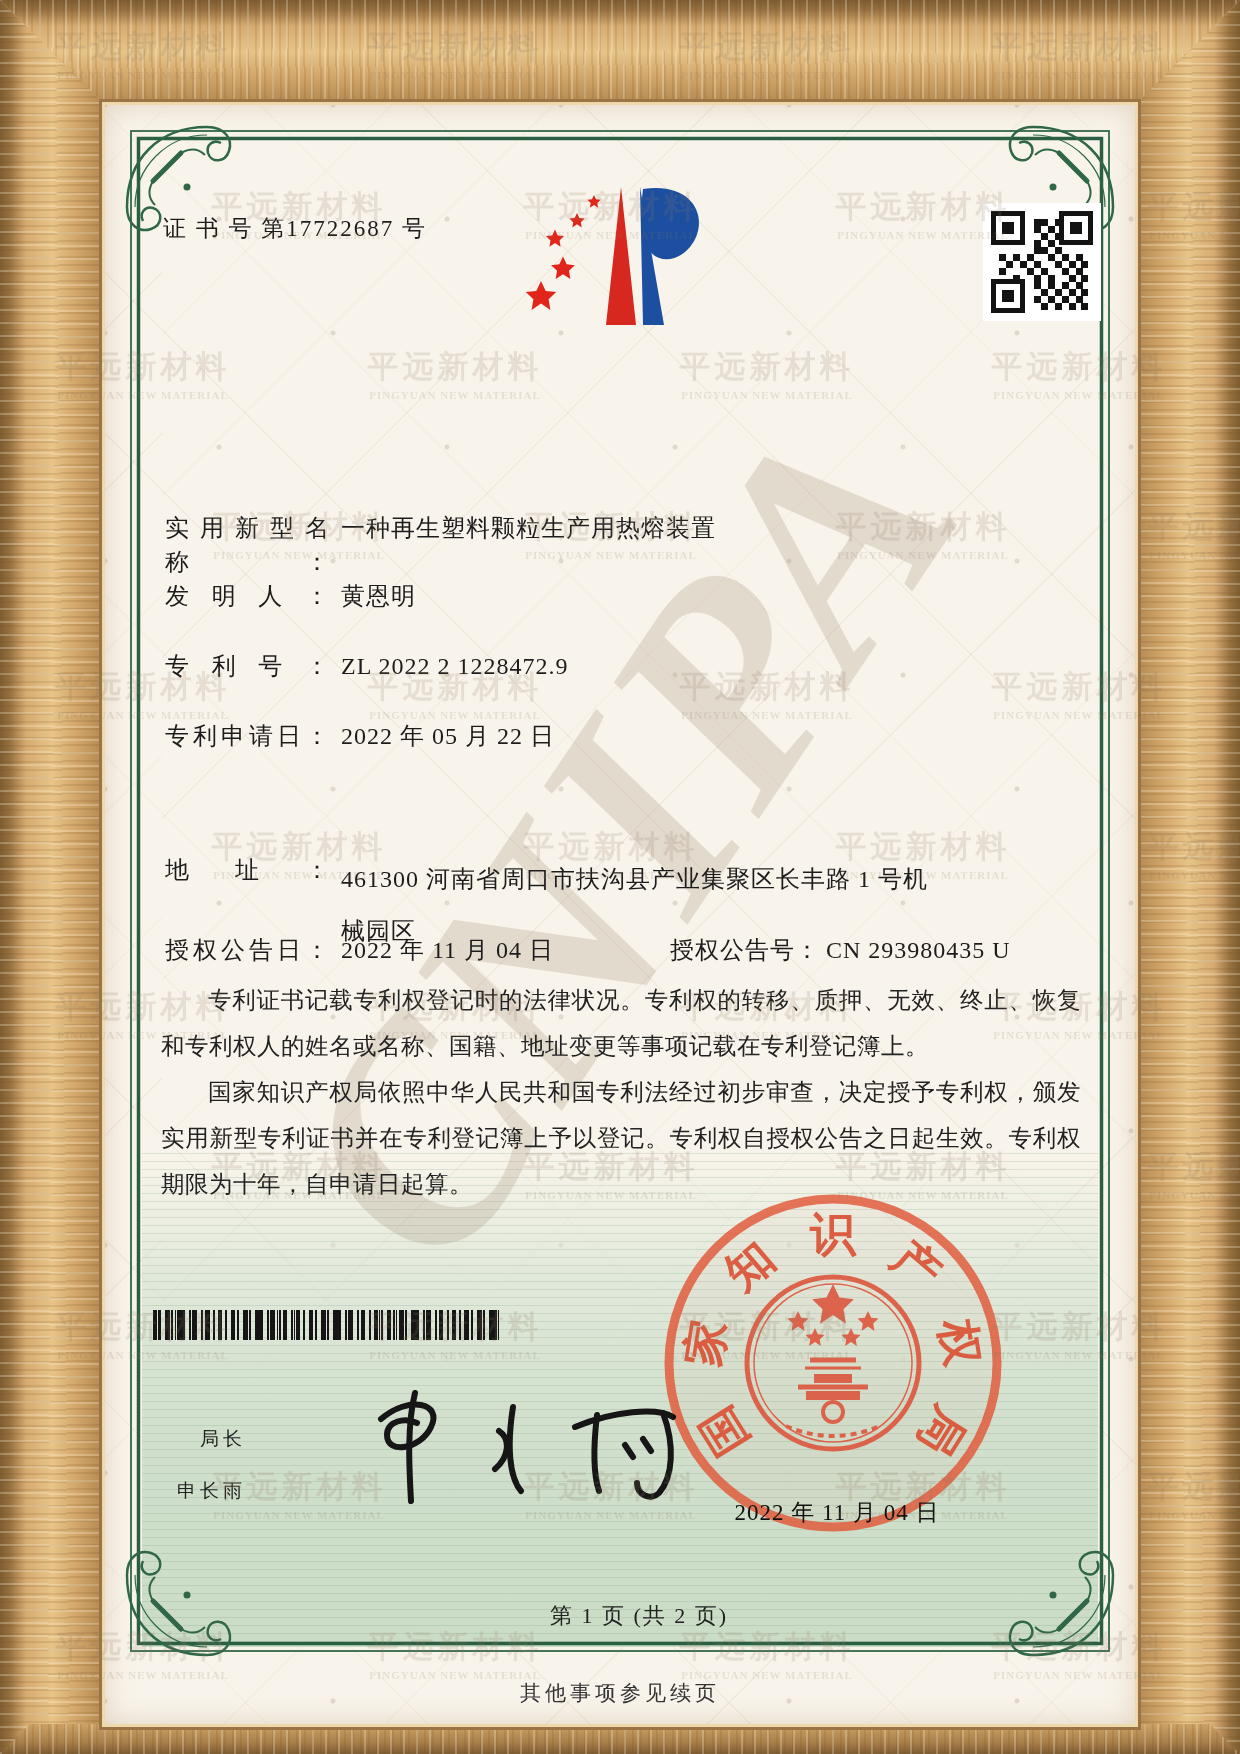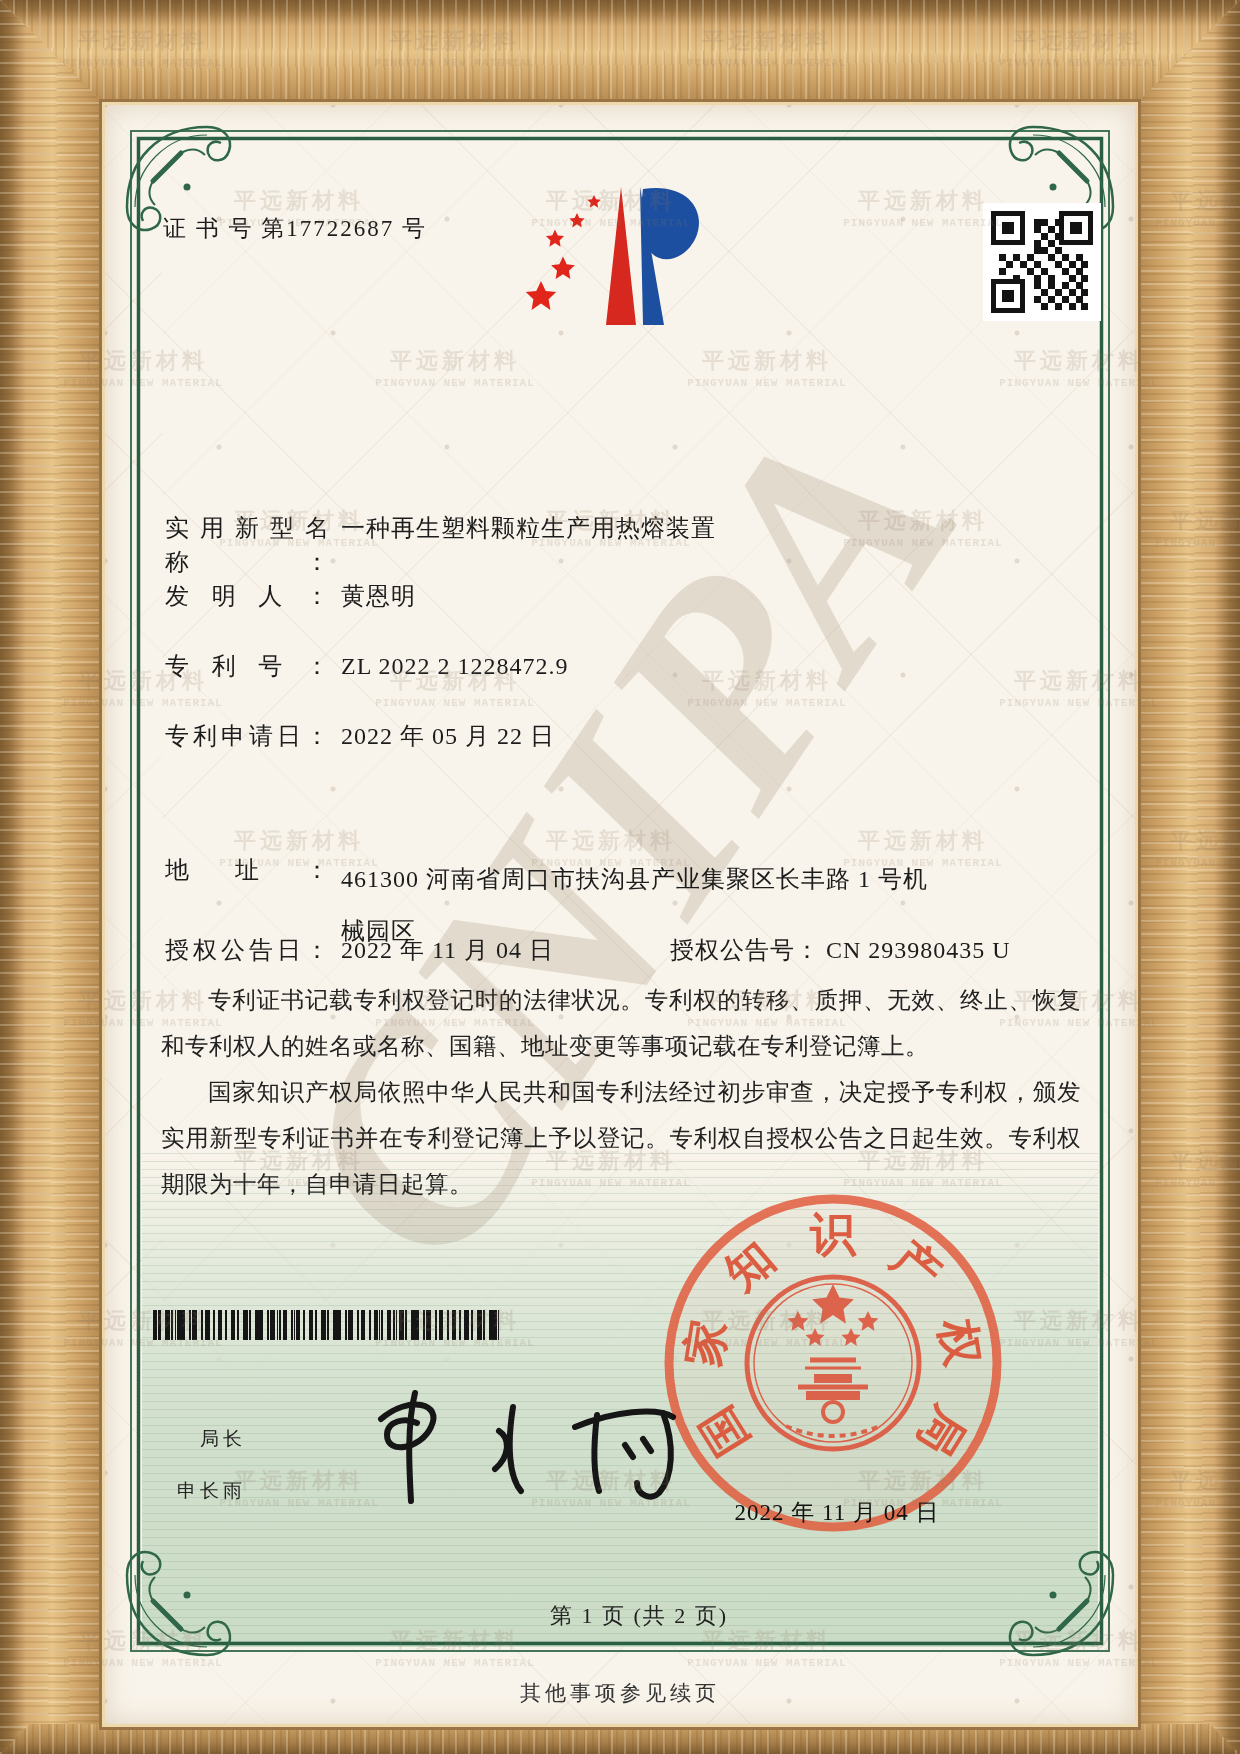--- a/index.html
+++ b/index.html
@@ -102,22 +102,22 @@
   .seal{position:absolute;left:553px;top:1083px;mix-blend-mode:multiply;opacity:.93;}
   .seal-date{position:absolute;left:592px;top:1392px;width:280px;text-align:center;
       font-size:23px;color:#111;letter-spacing:1px;z-index:4;}
 
   .page-no{position:absolute;left:0;top:1496px;width:1068px;text-align:center;font-size:22px;letter-spacing:2px;color:#222;}
   .cont-note{position:absolute;left:0;top:1574px;width:1030px;text-align:center;font-size:21px;letter-spacing:4px;color:#333;}
 
   
   .wm-layer{position:absolute;inset:0;z-index:6;pointer-events:none;}
   .wm-cell{position:absolute;width:250px;text-align:center;color:rgba(142,122,99,.18);}
-  .wm-cn{font-size:22px;font-weight:bold;letter-spacing:4px;}
-  .wm-en{font-size:11px;font-weight:bold;letter-spacing:1px;font-family:Liberation Mono, monospace;margin-top:1px;}
+  .wm-cn{font-size:31px;font-weight:bold;letter-spacing:4px;}
+  .wm-en{font-size:11px;font-weight:bold;letter-spacing:1px;font-family:Liberation Serif, serif;margin-top:1px;}
 </style>
 </head>
 <body>
 
 <div class="stage">
 
   <div class="frame f-top"></div>
   <div class="frame f-left"></div>
   <div class="frame f-right"></div>
   <div class="frame f-bottom"></div>

